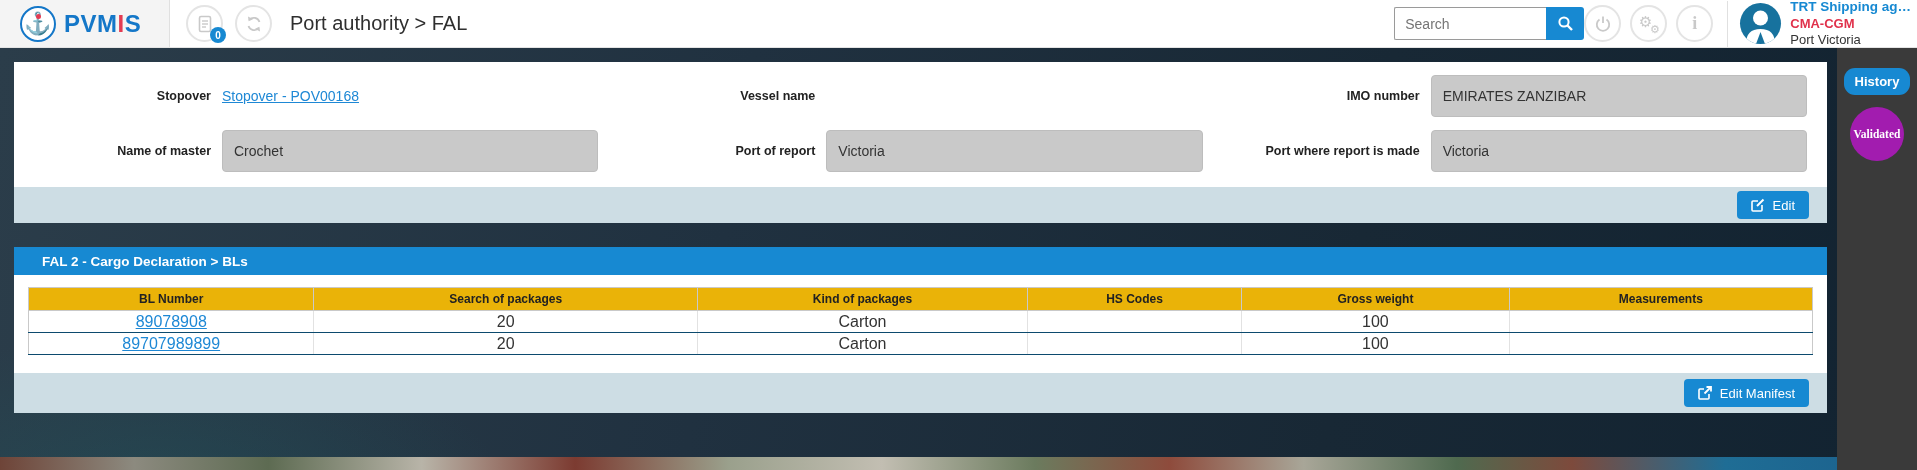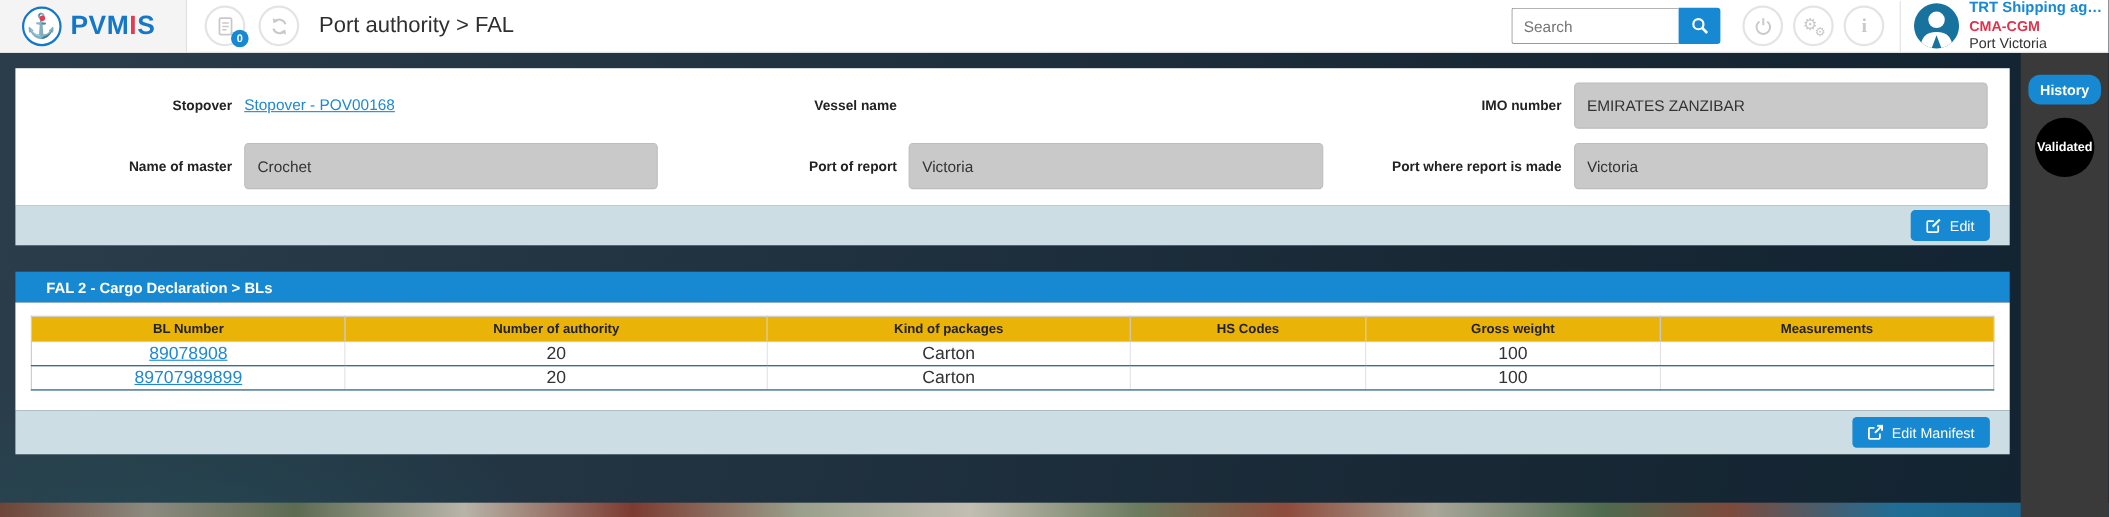--- a/index.html
+++ b/index.html
@@ -15,21 +15,21 @@
   .logo-text .blue { color:#1477c8; }
   .logo-text .red { color:#e43b52; }
 
   .header-left-actions { display:flex; align-items:center; gap:12px; margin-left:16px; }
   .circle-btn { width:37px; height:37px; border-radius:50%; border:2px solid #e4e4e4; background:#fff; display:flex; align-items:center; justify-content:center; position:relative; cursor:pointer; }
   .badge { position:absolute; right:-5px; bottom:-3px; min-width:16px; height:16px; border-radius:50%; background:#1789d2; color:#fff; font-size:10px; font-weight:bold; display:flex; align-items:center; justify-content:center; }
   .page-title { margin-left:18px; font-size:20px; color:#2f2f2f; }
 
   .header-spacer { flex:1; }
 
-  .search-group { display:flex; align-items:center; height:33px; margin-right:20px; }
+  .search-group { display:flex; align-items:center; height:33px; margin-right:0; }
   .search-input { width:152px; height:33px; border:1px solid #9a9a9a; border-right:none; border-radius:2px 0 0 2px; padding:0 10px; font-size:14px; color:#444; font-family:"Liberation Sans", sans-serif; }
   .search-input::placeholder { color:#757575; }
   .search-btn { width:38px; height:33px; background:#1789d2; border:none; border-radius:0 3px 3px 0; display:flex; align-items:center; justify-content:center; cursor:pointer; }
 
   .header-right-actions { display:flex; align-items:center; gap:9px; margin-right:14px; }
   .gear-pair { position:relative; width:20px; height:20px; }
   .gear-big { position:absolute; left:0; top:-1px; font-size:15px; color:#c9c9c9; }
   .gear-small { position:absolute; right:-1px; bottom:-2px; font-size:11px; color:#c9c9c9; }
   .info-i { font-size:18px; font-weight:bold; color:#c9c9c9; font-family:"Liberation Serif", serif; }
 
@@ -70,21 +70,21 @@
   .bl-table th { background:#eab308; font-size:12px; font-weight:bold; color:#222; height:23px; border:1px solid #c9c9c9; text-align:center; }
   .bl-table td { height:22px; font-size:16px; color:#333; text-align:center; border-right:1px solid #e2e2e2; border-bottom:1px solid #0c4a6e; background:#fff; }
   .bl-table td:last-child { border-right:none; }
   .bl-link { color:#1e88d5; text-decoration:underline; cursor:pointer; }
 
   .section-gap { height:24px; }
 
   
   .right-rail { position:absolute; right:0; top:0; bottom:0; width:80px; background:#3a3a3a; display:flex; flex-direction:column; align-items:center; z-index:4; }
   .history-btn { margin-top:20px; width:66px; height:27px; background:#1789d2; color:#fff; border:none; border-radius:11px; font-size:13px; font-weight:bold; font-family:"Liberation Sans", sans-serif; cursor:pointer; }
-  .validated-badge { margin-top:12px; width:54px; height:54px; border-radius:50%; background:#000000; color:#fff; font-size:11.5px; font-weight:bold; display:flex; align-items:center; justify-content:center; }
+  .validated-badge { margin-top:12px; width:54px; height:54px; border-radius:50%; background:#a21caf; color:#fff; font-size:11.5px; font-weight:bold; display:flex; align-items:center; justify-content:center;font-family:Liberation Serif, serif; }
 </style>
 </head>
 <body>
 
 <div class="app-header">
   <div class="logo-block">
     <div class="logo-circle">
       <span class="anchor-glyph">⚓</span>
       <span class="anchor-red-dot"></span>
     </div>
@@ -218,21 +218,21 @@
               <col style="width:16%">
                 <col style="width:21.5%">
                 <col style="width:18.5%">
               <col style="width:12%">
                 <col style="width:15%">
                 <col style="width:17%">
             </colgroup>
             <thead>
               <tr>
                 <th>BL Number</th>
-                <th>Number of authority</th>
+                <th>Search of packages</th>
                 <th>Kind of packages</th>
                 <th>HS Codes</th>
                 <th>Gross weight</th>
                 <th>Measurements</th>
               </tr>
             </thead>
             <tbody>
               <tr>
                 <td><a class="bl-link">89078908</a></td>
                 <td>20</td>

